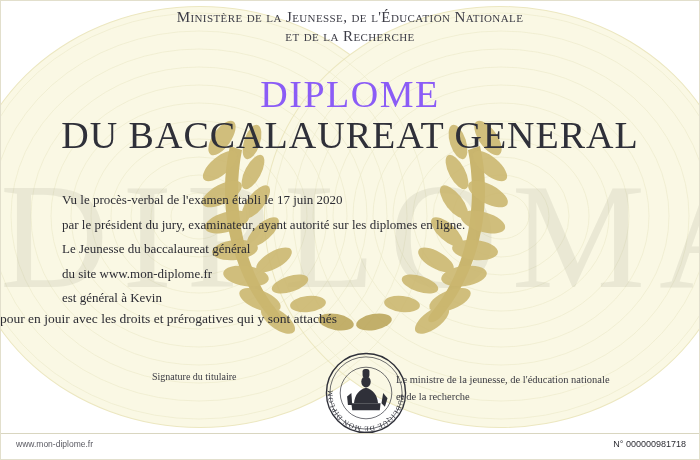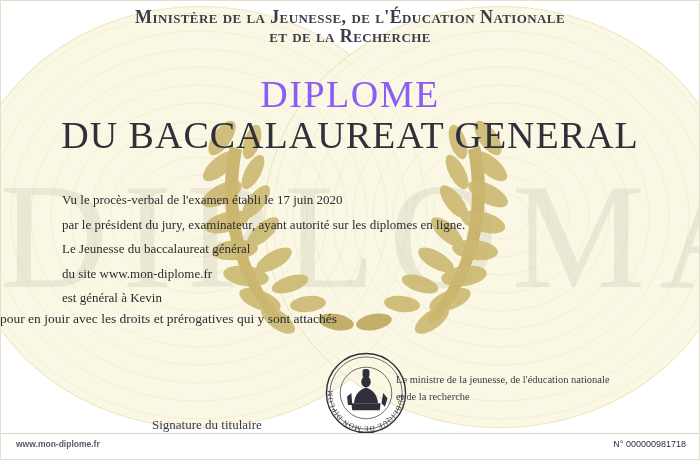--- a/index.html
+++ b/index.html
@@ -77,25 +77,24 @@
     position: absolute;
     inset: 0;
   }
   .ministry {
     position: absolute;
     top: 8px;
     left: 0;
     width: 700px;
     text-align: center;
     color: #3c3c46;
-    font-size: 18px;
+    font-size: 15px;
     line-height: 19px;
     font-variant: small-caps;
     letter-spacing: .4px;
-    font-weight: bold;
   }
   .ministry .l2 { display: block; }
 
   .title1 {
     position: absolute;
     top: 72px;
     left: 0;
     width: 700px;
     text-align: center;
     color: #8b5cf6;
@@ -133,22 +132,21 @@
     color: #2c2c33;
     font-size: 13.5px;
   }
 
   .sig-left {
     position: absolute;
     top: 371px;
     left: 152px;
     width: 160px;
     color: #3a3a42;
-    font-size: 13px;
-    margin-top: 46px;
+    font-size: 10px;
   }
   .sig-right {
     position: absolute;
     top: 371px;
     left: 396px;
     width: 250px;
     color: #3a3a42;
     font-size: 10.5px;
     line-height: 17px;
   }
@@ -164,21 +162,20 @@
   }
 
   
   .footer-left {
     position: absolute;
     left: 16px;
     bottom: 11px;
     font-family: "Liberation Sans", sans-serif;
     font-size: 8.5px;
     color: #5a5a62;
-    font-weight: bold;
   }
   .footer-right {
     position: absolute;
     right: 14px;
     bottom: 11px;
     font-family: Liberation Sans, sans-serif;
     font-size: 9px;
     color: #2c2c33;
   }
   .bottom-rule {

